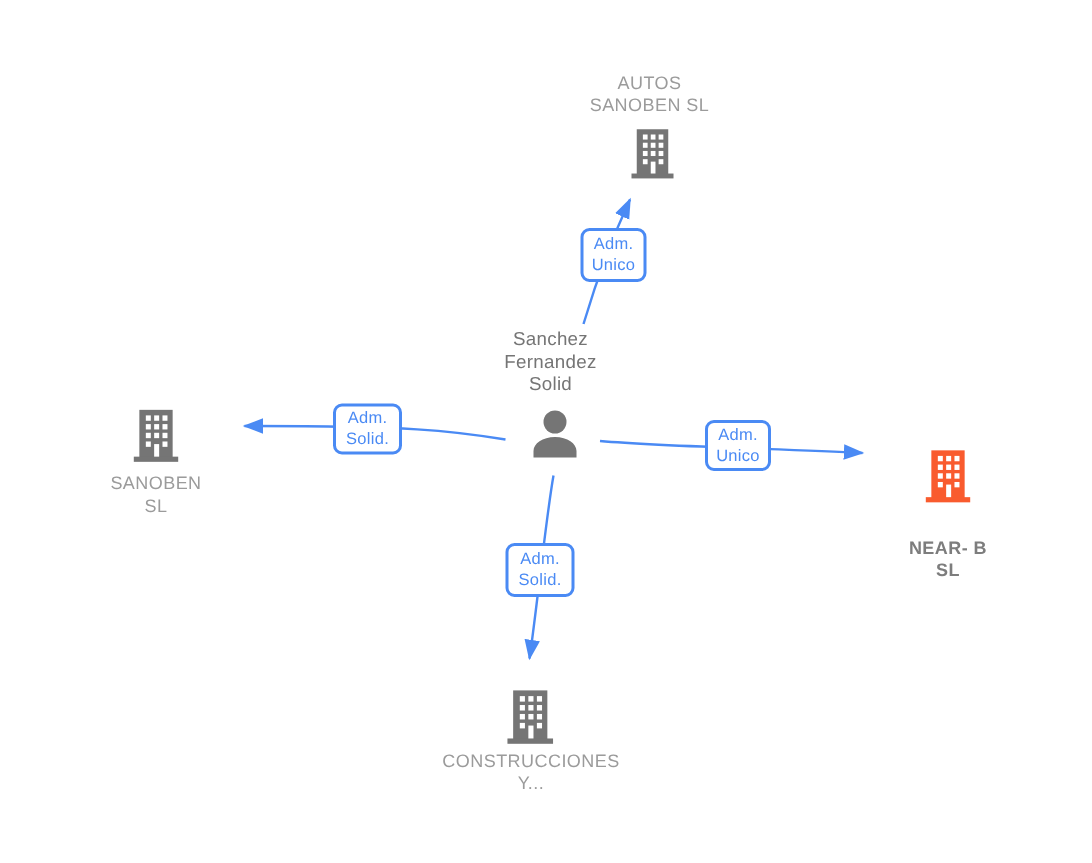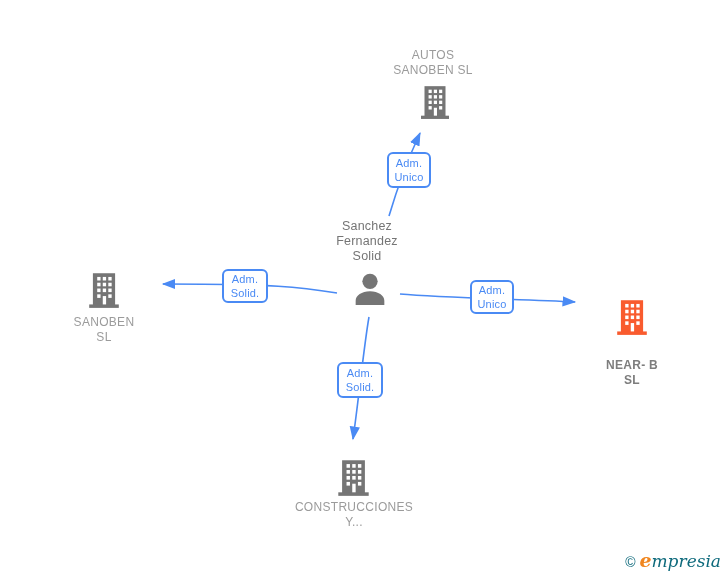--- a/index.html
+++ b/index.html
@@ -142,18 +142,14 @@
   </div>
   <div class="edge-label" style="left:470px;top:280px;width:44px;height:34px;">
     <div>Adm.</div>
     <div>Unico</div>
   </div>
   <div class="edge-label" style="left:337px;top:362px;width:46px;height:36px;">
     <div>Adm.</div>
     <div>Solid.</div>
   </div>
 
-  <div class="logo">
-    <span>©</span>
-    <span class="brand"><span class="brand-e">e</span><span>mpresia</span></span>
-  </div>
 
 </div>
 
 </body></html>

